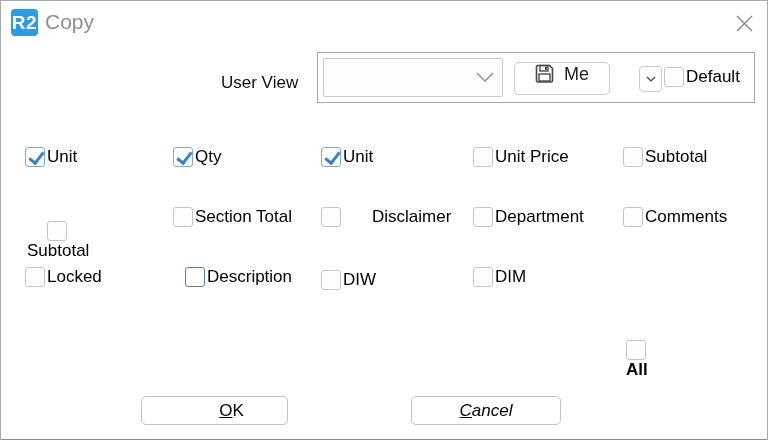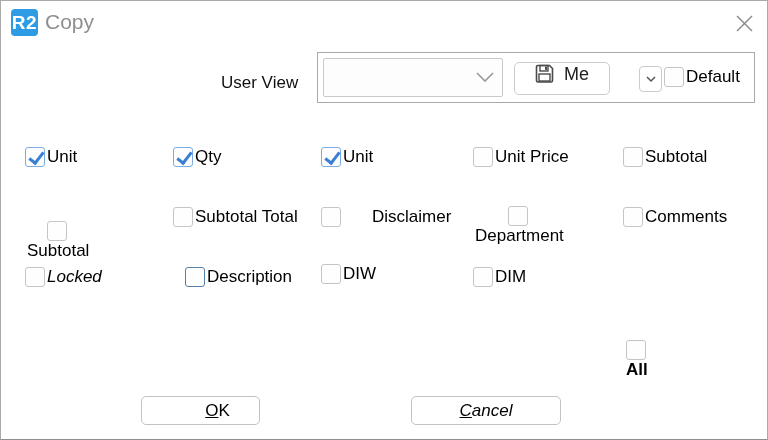--- a/index.html
+++ b/index.html
@@ -147,57 +147,57 @@
       <div class="cb-item" style="left: 622px; top: 145px;">
         <span class="cb-box"></span>
         <span class="cb-label">Subtotal</span>
       </div>
       <div class="cb-item" style="left: 24px; top: 220px; flex-direction: column;">
         <span class="cb-box"></span>
         <span class="cb-label">Subtotal</span>
       </div>
       <div class="cb-item" style="left: 172px; top: 205px;">
         <span class="cb-box"></span>
-        <span class="cb-label">Subtotal Total</span>
+        <span class="cb-label">Section Total</span>
       </div>
       <div class="cb-item" style="left: 320px; top: 205px; gap: 29px;">
         <span class="cb-box"></span>
         <span class="cb-label">Disclaimer</span>
       </div>
-      <div class="cb-item" style="left: 472px; top: 205px; flex-direction: column;">
+      <div class="cb-item" style="left: 472px; top: 205px;">
         <span class="cb-box"></span>
         <span class="cb-label">Department</span>
       </div>
       <div class="cb-item" style="left: 622px; top: 205px;">
         <span class="cb-box"></span>
         <span class="cb-label">Comments</span>
       </div>
-      <div class="cb-item" style="left: 24px; top: 265px; font-style: italic;">
+      <div class="cb-item" style="left: 24px; top: 265px;">
         <span class="cb-box"></span>
         <span class="cb-label">Locked</span>
       </div>
       <div class="cb-item" style="left: 172px; top: 265px; padding-left: 12px;">
         <span class="cb-box focused"></span>
         <span class="cb-label">Description</span>
       </div>
-      <div class="cb-item" style="left: 320px; top: 262px;">
+      <div class="cb-item" style="left: 320px; top: 268px;">
         <span class="cb-box"></span>
         <span class="cb-label">DIW</span>
       </div>
       <div class="cb-item" style="left: 472px; top: 265px;">
         <span class="cb-box"></span>
         <span class="cb-label">DIM</span>
       </div>
     </div>
 
   <div class="cb-item" style="left:623px;top:339px;flex-direction:column;">
     <span class="cb-box" id="all-box"></span>
     <span class="cb-label bold">All</span>
   </div>
 
-  <button class="dlg-btn" style="left:140px;top:395px;width:119px;padding-left:40px;">
+  <button class="dlg-btn" style="left:140px;top:395px;width:147px;padding-left:40px;">
     <span class="mnemonic">OK</span>
   </button>
   <button class="dlg-btn" style="left:410px;top:395px;width:150px;font-style:italic;">
     <span class="mnemonic">Cancel</span>
   </button>
 
 </div>
 
 </body></html>

